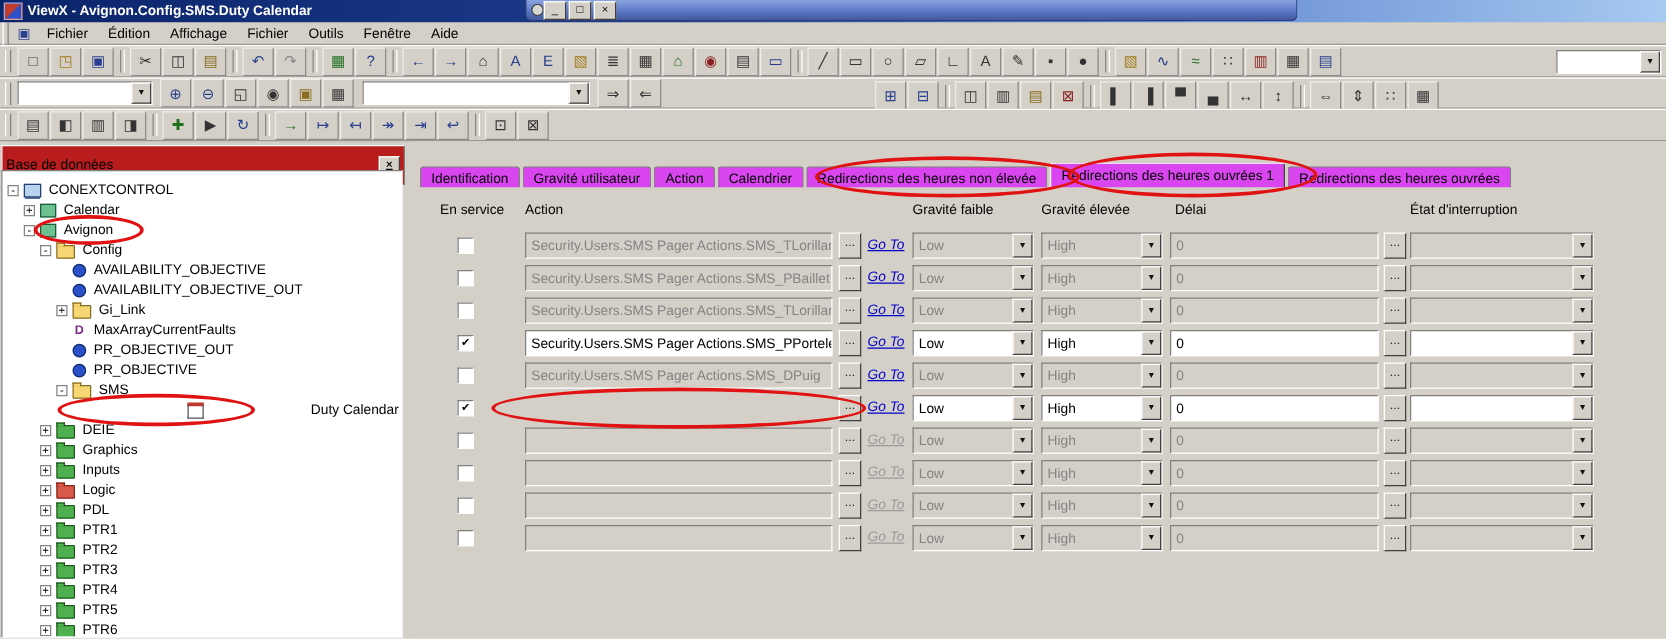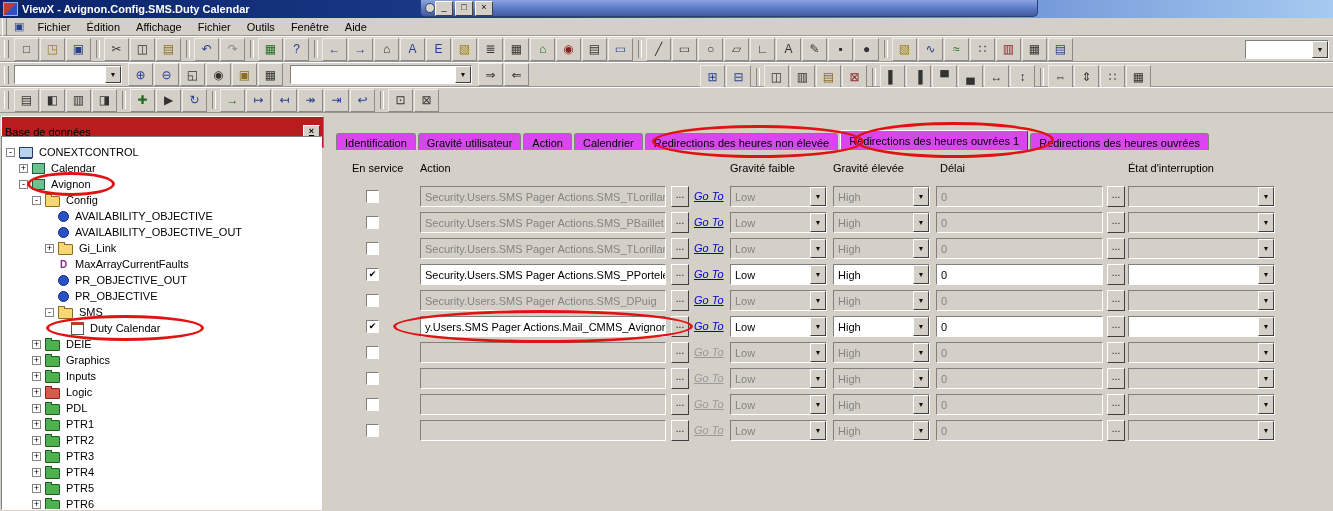--- a/index.html
+++ b/index.html
@@ -481,21 +481,21 @@
         <div class="titem" style="padding-left: 43px;">
           <span class="expspace"></span>
           <span class="ticon icon-tag"></span>
           <span class="tlabel">PR_OBJECTIVE</span>
         </div>
         <div class="titem" style="padding-left: 43px;">
           <span class="exp">-</span>
           <span class="ticon icon-folder"></span>
           <span class="tlabel">SMS</span>
         </div>
-        <div class="titem" style="padding-left: 56px;">
+        <div class="titem" style="padding-left: 56px; justify-content: space-between;">
           <span class="expspace"></span>
           <span class="ticon icon-cal"></span>
           <span class="tlabel">Duty Calendar</span>
         </div>
         <div class="titem" style="padding-left: 30px;">
           <span class="exp">+</span>
           <span class="ticon icon-folder-green"></span>
           <span class="tlabel">DEIE</span>
         </div>
         <div class="titem" style="padding-left: 30px;">
@@ -669,21 +669,20 @@
           <span class="sbtn c-b2">...</span>
           <div class="combo c-state dis">
             <span class="cval"></span>
             <span class="cbtn">▼</span>
           </div>
         </div>
         <div class="trow" style="top: 130px;">
           <span class="cb c-cb">
             <span class="ck">✔</span>
           </span>
-          <div class="field c-action en">y.Users.SMS Pager Actions.Mail_CMMS_Avignon</div>
           <span class="sbtn c-b1">...</span>
           <span class="goto c-goto">Go To</span>
           <div class="combo c-low en">
             <span class="cval">Low</span>
             <span class="cbtn">▼</span>
           </div>
           <div class="combo c-high en">
             <span class="cval">High</span>
             <span class="cbtn">▼</span>
           </div>

